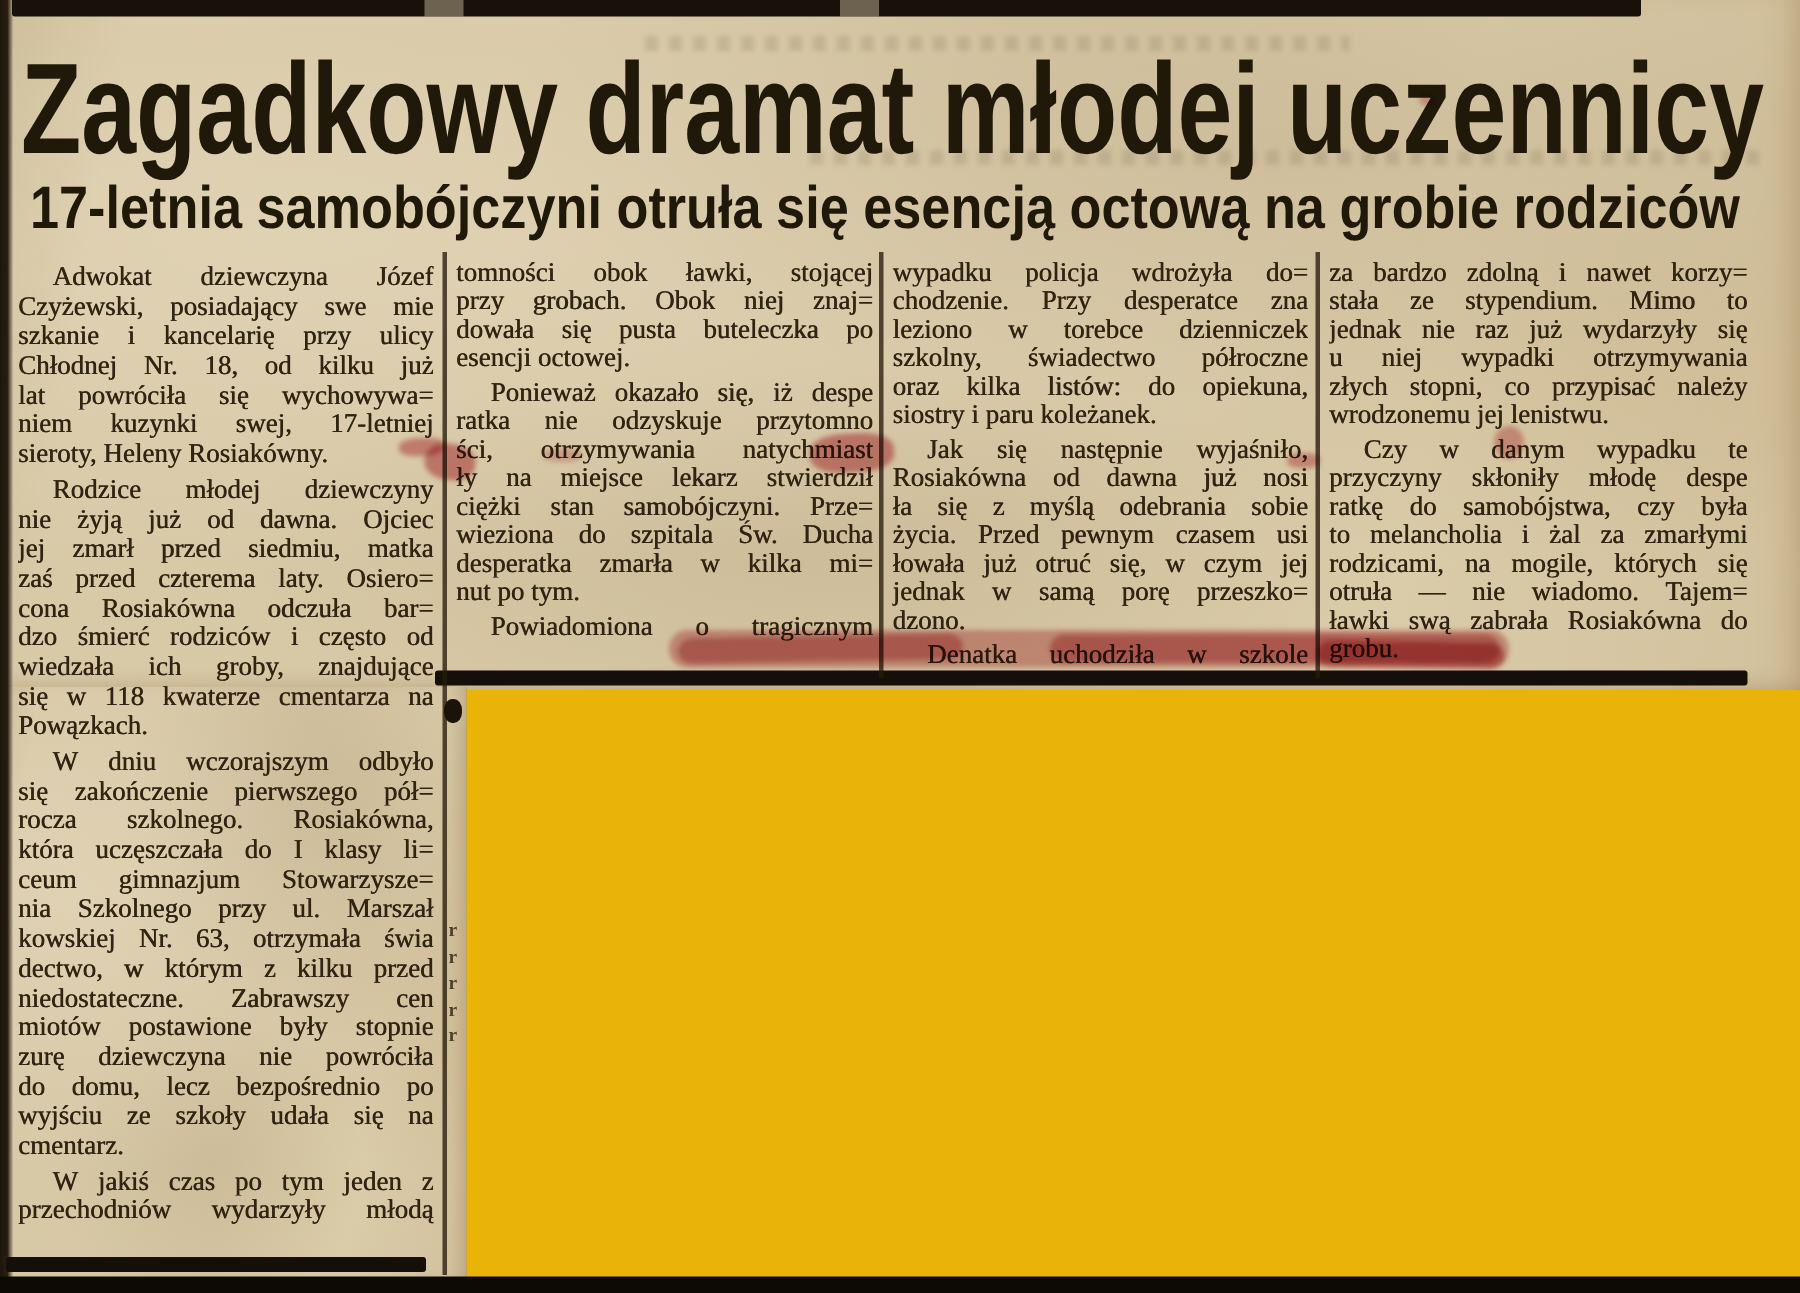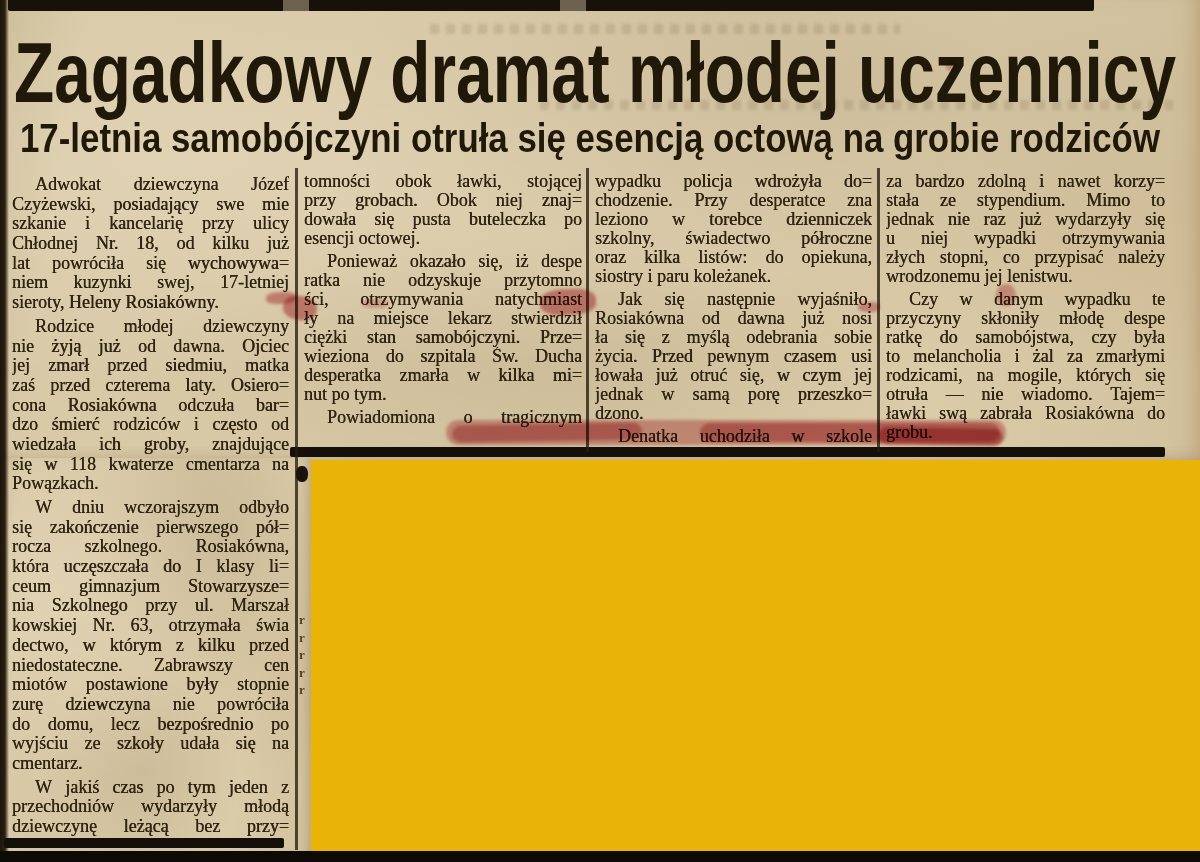--- a/index.html
+++ b/index.html
@@ -293,26 +293,20 @@
           <span>po</span>
           <span>tym</span>
           <span>jeden</span>
           <span>z</span>
         </div>
         <div class="line">
           <span>przechodniów</span>
           <span>wydarzyły</span>
           <span>młodą</span>
         </div>
-        <div class="line">
-          <span>dziewczynę</span>
-          <span>leżącą</span>
-          <span>bez</span>
-          <span>przy=</span>
-        </div>
       </div>
     </div>
   <div id="col-1" class="col">
       <div class="para">
         <div class="line">
           <span>tomności</span>
           <span>obok</span>
           <span>ławki,</span>
           <span>stojącej</span>
         </div>

